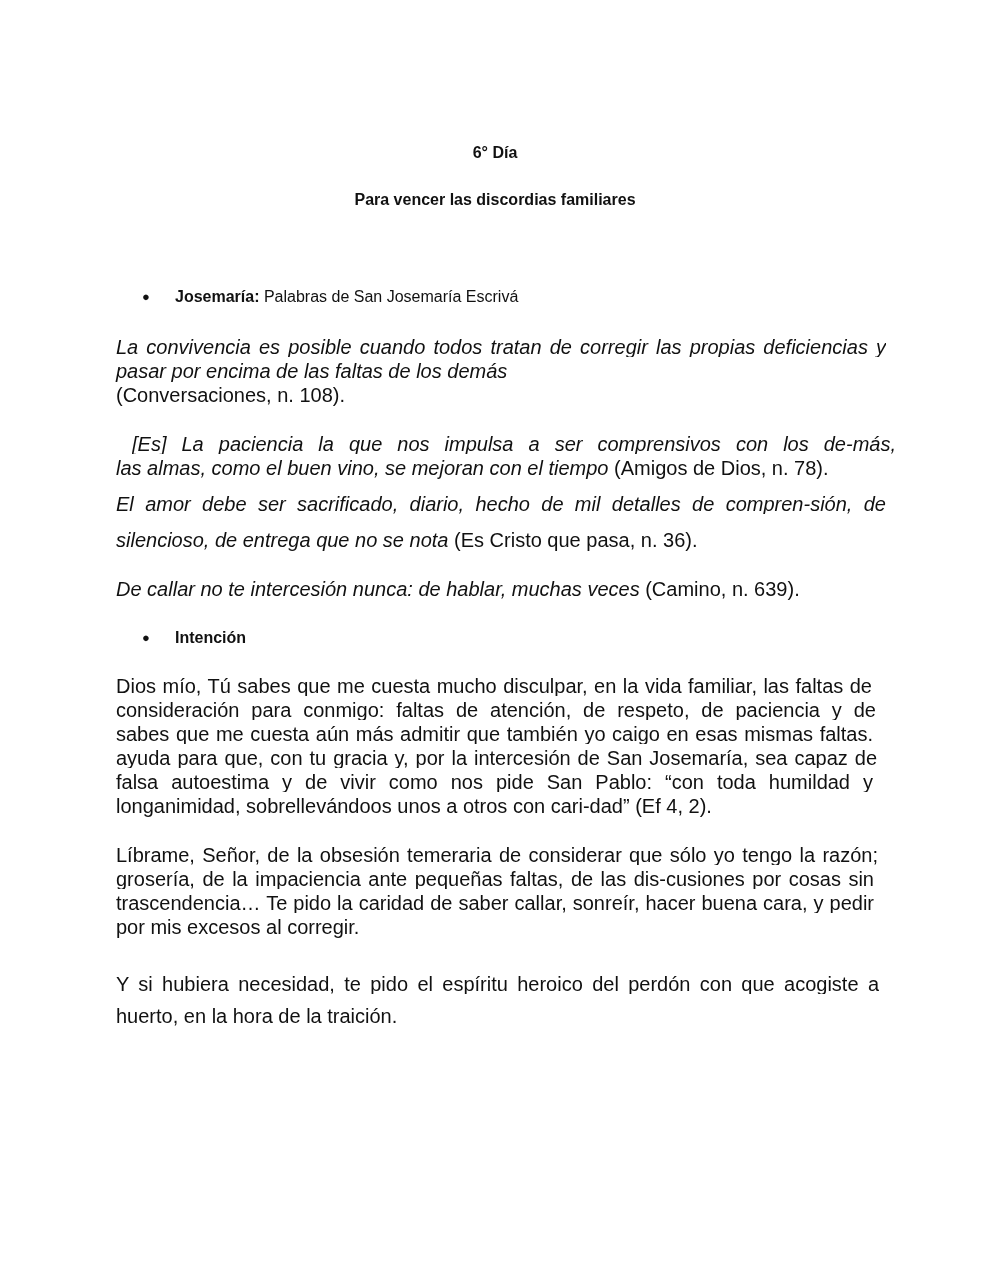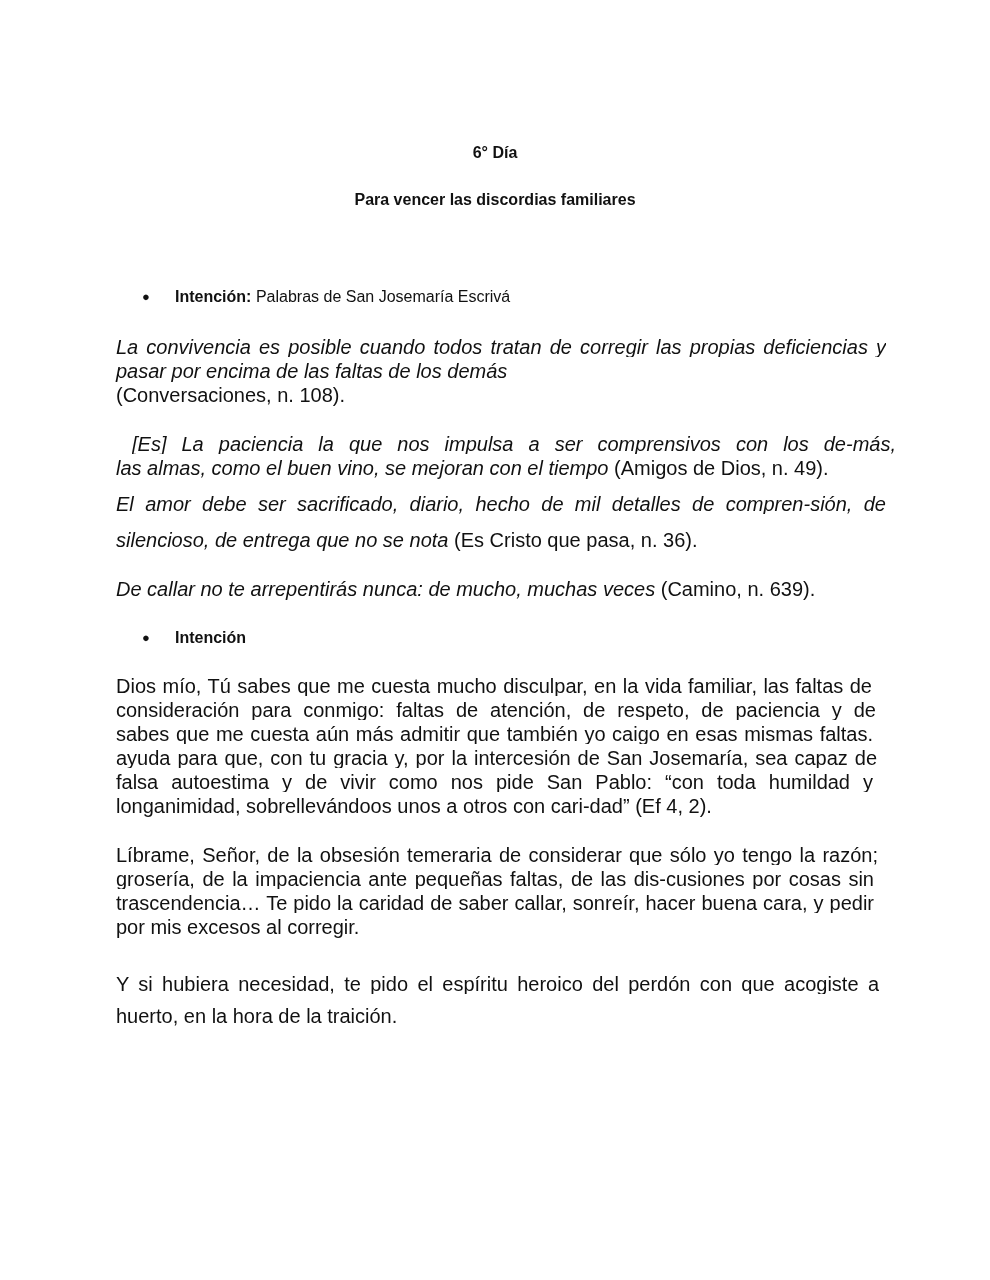--- a/index.html
+++ b/index.html
@@ -71,34 +71,34 @@
   </style>
 </head>
 <body>
 
 <div class="page">
 
   <div class="title" style="top:143px;">6° Día</div>
   <div class="title" style="top:190px;">Para vencer las discordias familiares</div>
 
   <div class="bullet-row" style="top:287px;">
-    <span class="dot">●</span><b>Intención:</b><span> Palabras de San Josemaría Escrivá</span>
+    <span class="dot">●</span><b>Josemaría:</b><span> Palabras de San Josemaría Escrivá</span>
   </div>
 
   <div class="line just" style="top:337px;"><i>La convivencia es posible cuando todos tratan de corregir las propias deficiencias y procuran</i></div>
   <div class="line" style="top:361px;"><i>pasar por encima de las faltas de los demás</i></div>
   <div class="line" style="top:385px;">(Conversaciones, n. 108).</div>
 
   <div class="line just w764" style="top:434px;"><i>[Es] La paciencia la que nos impulsa a ser comprensivos con los de-más, persuadidos de que</i></div>
-  <div class="line" style="top:458px;"><i>las almas, como el buen vino, se mejoran con el tiempo</i><span> (Amigos de Dios, n. 49).</span></div>
+  <div class="line" style="top:458px;"><i>las almas, como el buen vino, se mejoran con el tiempo</i><span> (Amigos de Dios, n. 78).</span></div>
 
   <div class="line just" style="top:494px;"><i>El amor debe ser sacrificado, diario, hecho de mil detalles de compren-sión, de sacrificio</i></div>
   <div class="line" style="top:530px;"><i>silencioso, de entrega que no se nota</i><span> (Es Cristo que pasa, n. 36).</span></div>
 
-  <div class="line" style="top:579px;"><i>De callar no te arrepentirás nunca: de mucho, muchas veces</i><span> (Camino, n. 639).</span></div>
+  <div class="line" style="top:579px;"><i>De callar no te intercesión nunca: de hablar, muchas veces</i><span> (Camino, n. 639).</span></div>
 
   <div class="bullet-row" style="top:628px;">
     <span class="dot">●</span><b>Intención</b>
   </div>
 
   <div class="line just w756" style="top:676px;">Dios mío, Tú sabes que me cuesta mucho disculpar, en la vida familiar, las faltas de</div>
   <div class="line just w760" style="top:700px;">consideración para conmigo: faltas de atención, de respeto, de paciencia y de delicadeza; y</div>
   <div class="line just w757" style="top:724px;">sabes que me cuesta aún más admitir que también yo caigo en esas mismas faltas. Te pido</div>
   <div class="line just w761" style="top:748px;">ayuda para que, con tu gracia y, por la intercesión de San Josemaría, sea capaz de vencer la</div>
   <div class="line just w757" style="top:772px;">falsa autoestima y de vivir como nos pide San Pablo: “con toda humildad y mansedumbre, con</div>

